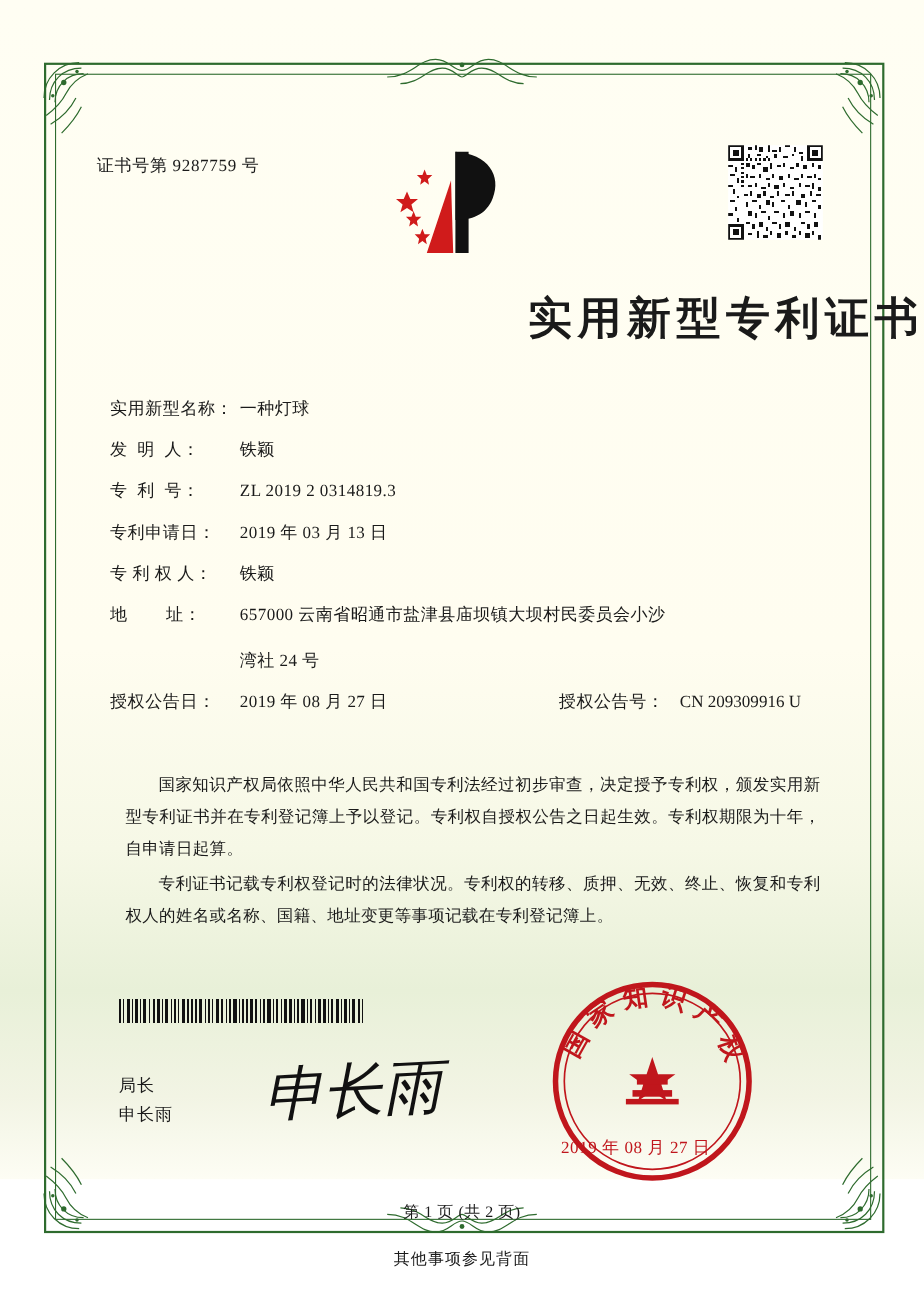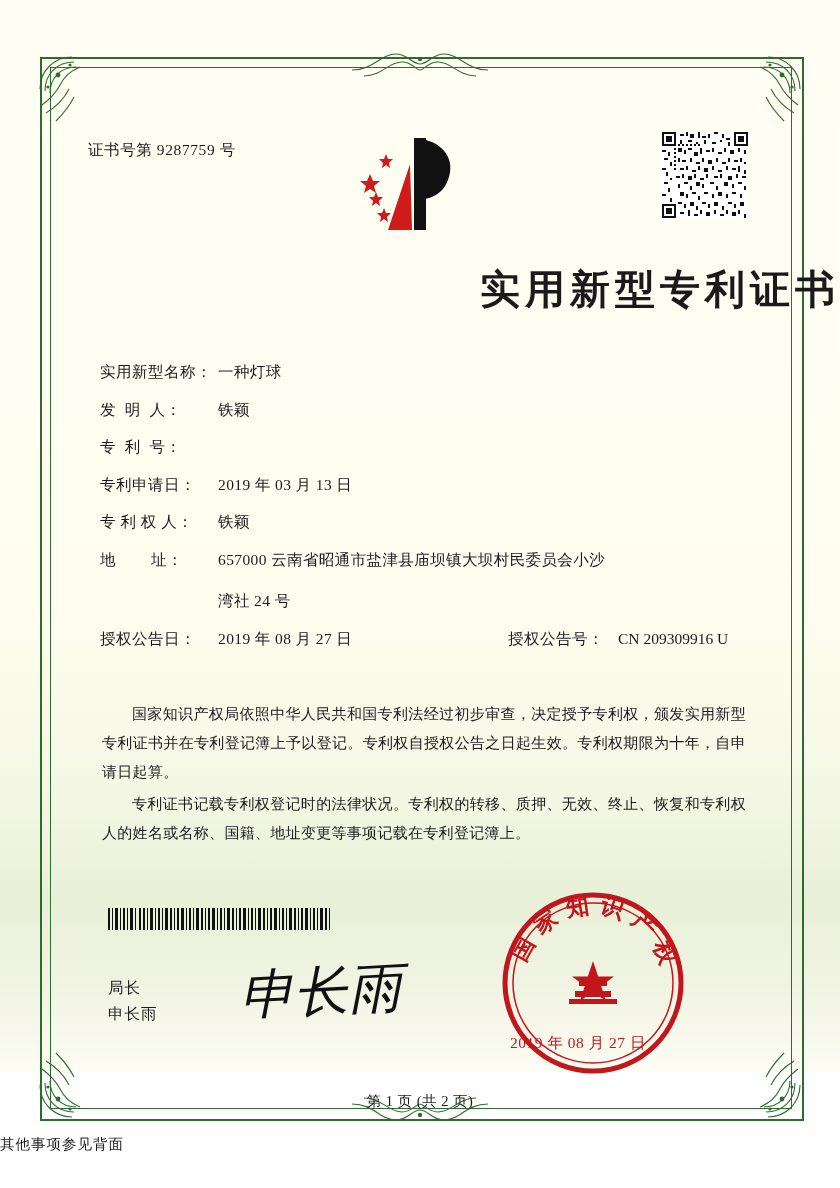--- a/index.html
+++ b/index.html
@@ -139,21 +139,21 @@
   
   .paras {
     position: absolute;
     left: 98px; top: 700px;
     width: 648px;
     font-size: 15px;
     line-height: 29px;
     text-align: justify;
   }
   .paras p {
-    margin: 0 0 3px 4px;
+    margin: 0 0 3px 16px;
     text-indent: 2em;
     letter-spacing: 0.3px;
   }
 
   
   .barcode {
     position: absolute;
     left: 108px; top: 908px;
     width: 222px; height: 22px;
   }
@@ -198,20 +198,21 @@
     left: 0; top: 1092px;
     width: 840px;
     text-align: center;
     font-size: 14.5px;
     letter-spacing: 0.5px;
   }
   .footer-note {
     position: absolute;
     left: 0; top: 1135px;
     width: 840px;
+    text-align: center;
     font-size: 14.5px;
     letter-spacing: 1px;
   }
 </style>
 </head>
 <body>
 
 <div class="page">
 
   <div class="frame-outer"></div>
@@ -481,20 +482,21 @@
       <div class="field-value">一种灯球</div>
     </div>
 
     <div class="field-row">
       <div class="field-label">发  明  人：</div>
       <div class="field-value">铁颖</div>
     </div>
 
     <div class="field-row">
       <div class="field-label">专  利  号：</div>
+      <div class="field-value">ZL 2019 2 0314819.3</div>
     </div>
 
     <div class="field-row">
       <div class="field-label">专利申请日：</div>
       <div class="field-value">2019 年 03 月 13 日</div>
     </div>
 
     <div class="field-row">
       <div class="field-label">专 利 权 人：</div>
       <div class="field-value">铁颖</div>

